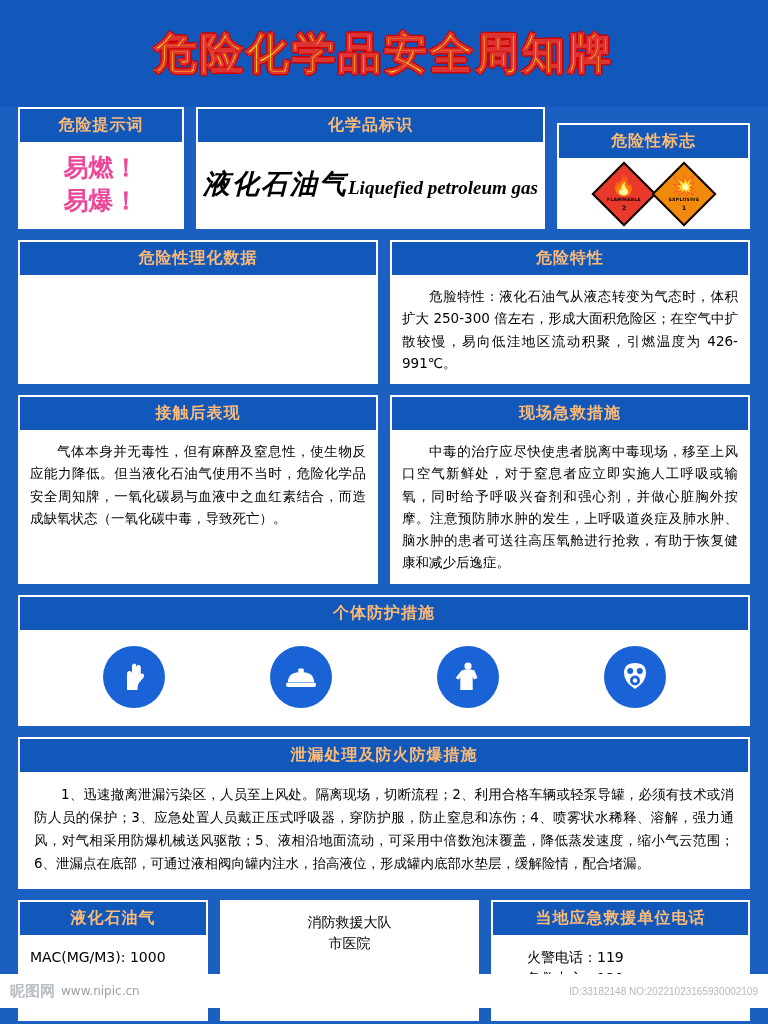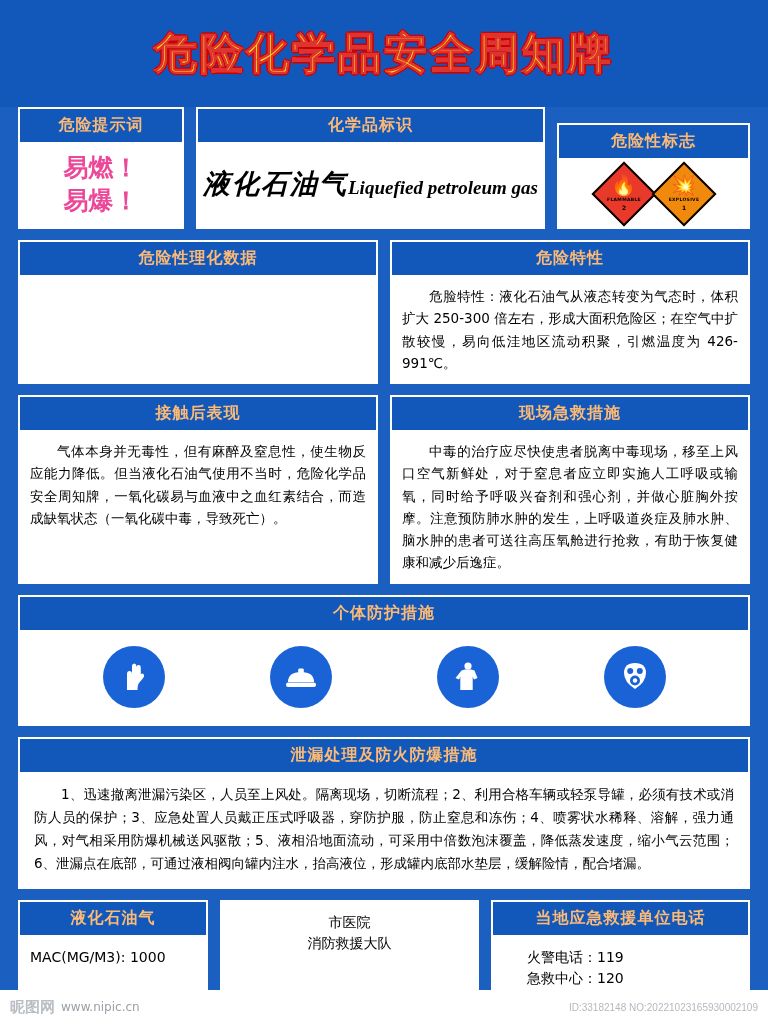--- a/index.html
+++ b/index.html
@@ -191,21 +191,21 @@
     font-size: 14px;
     line-height: 1.5;
     font-family: "DejaVu Sans", sans-serif;
   }
   .bcenter { text-align: center; }
   .bpad { padding-left: 34px; }
   
   .footer {
     position: absolute;
     left: 0;
-    bottom: 0;
+    bottom: 16px;
     width: 768px;
     height: 34px;
     background: #ffffff;
     display: flex;
     align-items: center;
     justify-content: space-between;
     padding: 0 10px;
     box-sizing: border-box;
   }
   .wm {
@@ -339,22 +339,22 @@
       </div>
     </div>
 
     <div class="row">
       <div class="panel b1">
         <div class="phead">液化石油气</div>
         <div class="pbody bbody">MAC(MG/M3): 1000</div>
       </div>
       <div class="panel b2">
         <div class="pbody bbody bcenter">
+          <div>消防救援大队</div>
           <div>市医院</div>
-          <div>消防救援大队</div>
         </div>
       </div>
       <div class="panel b3">
         <div class="phead">当地应急救援单位电话</div>
         <div class="pbody bbody bpad">
           <div>火警电话：119</div>
           <div>急救中心：120</div>
         </div>
       </div>
     </div>

